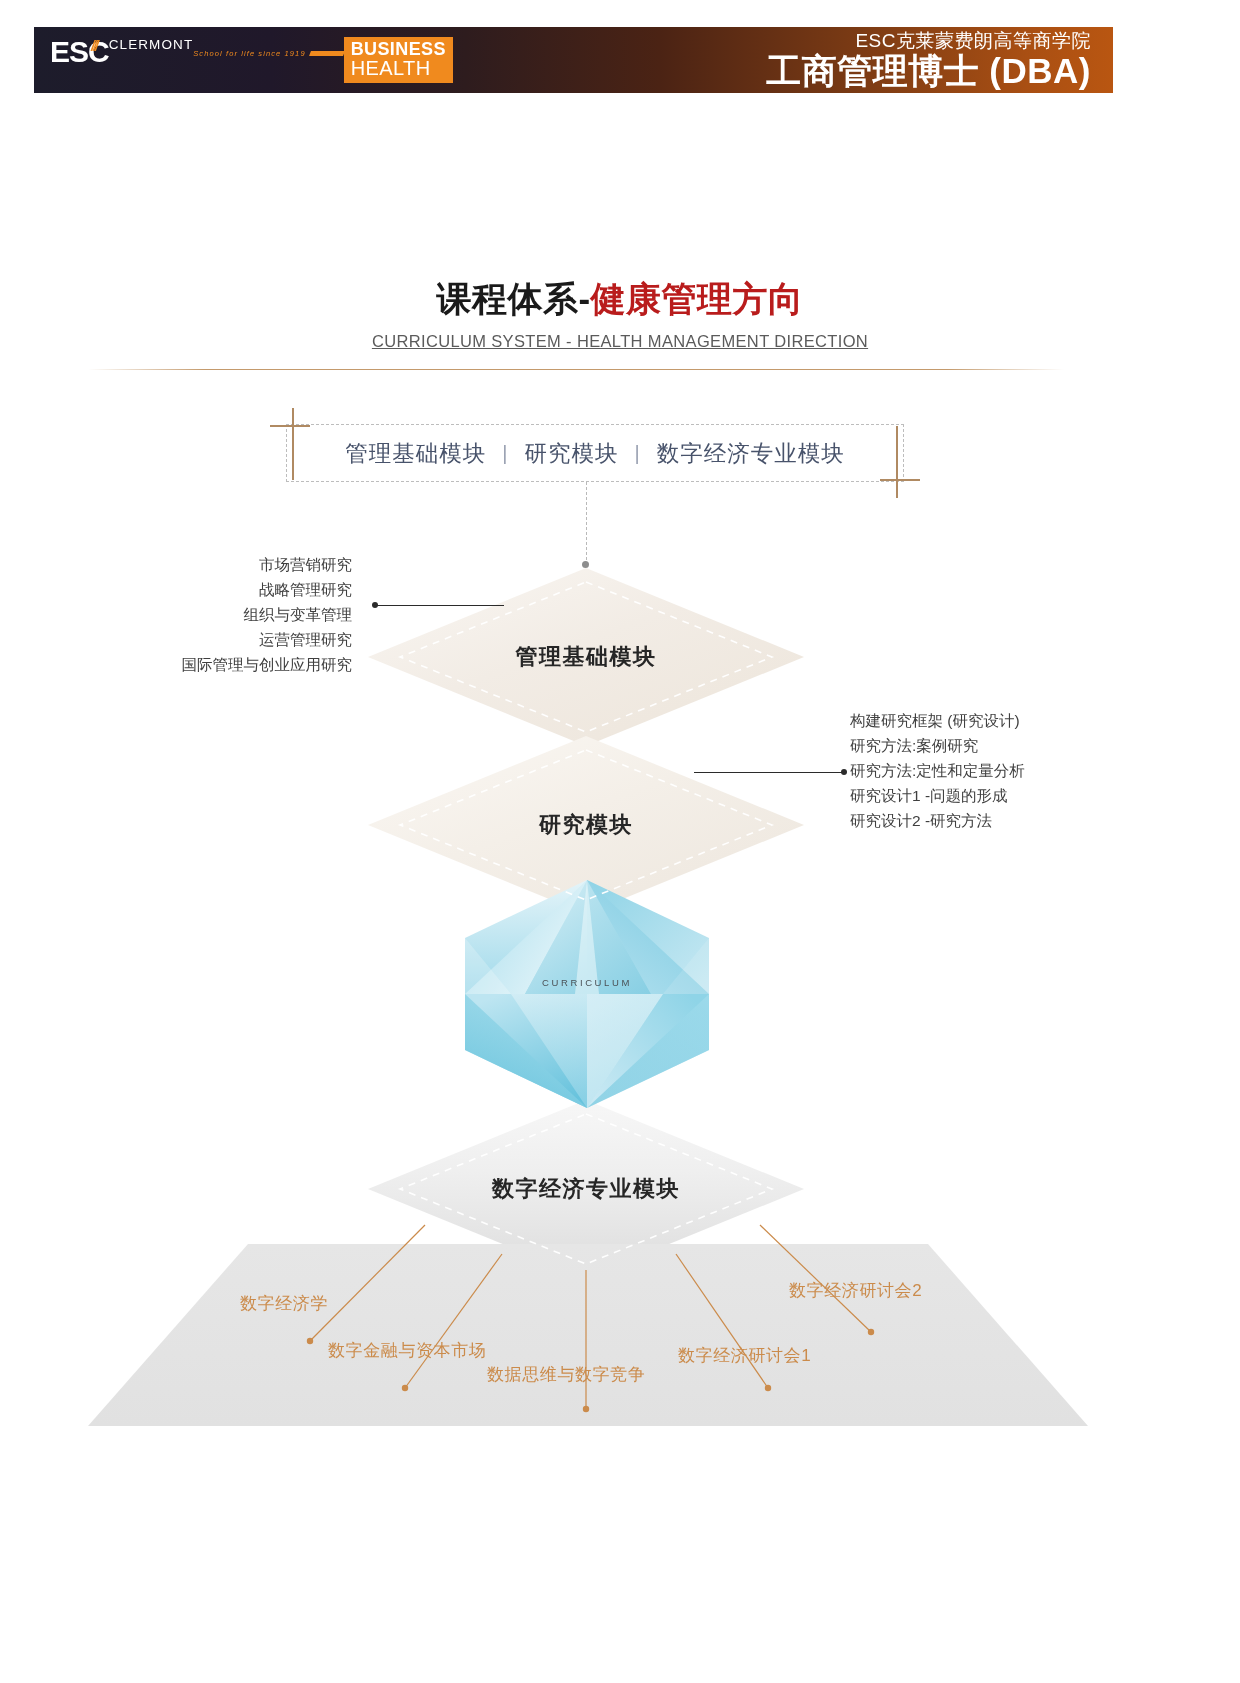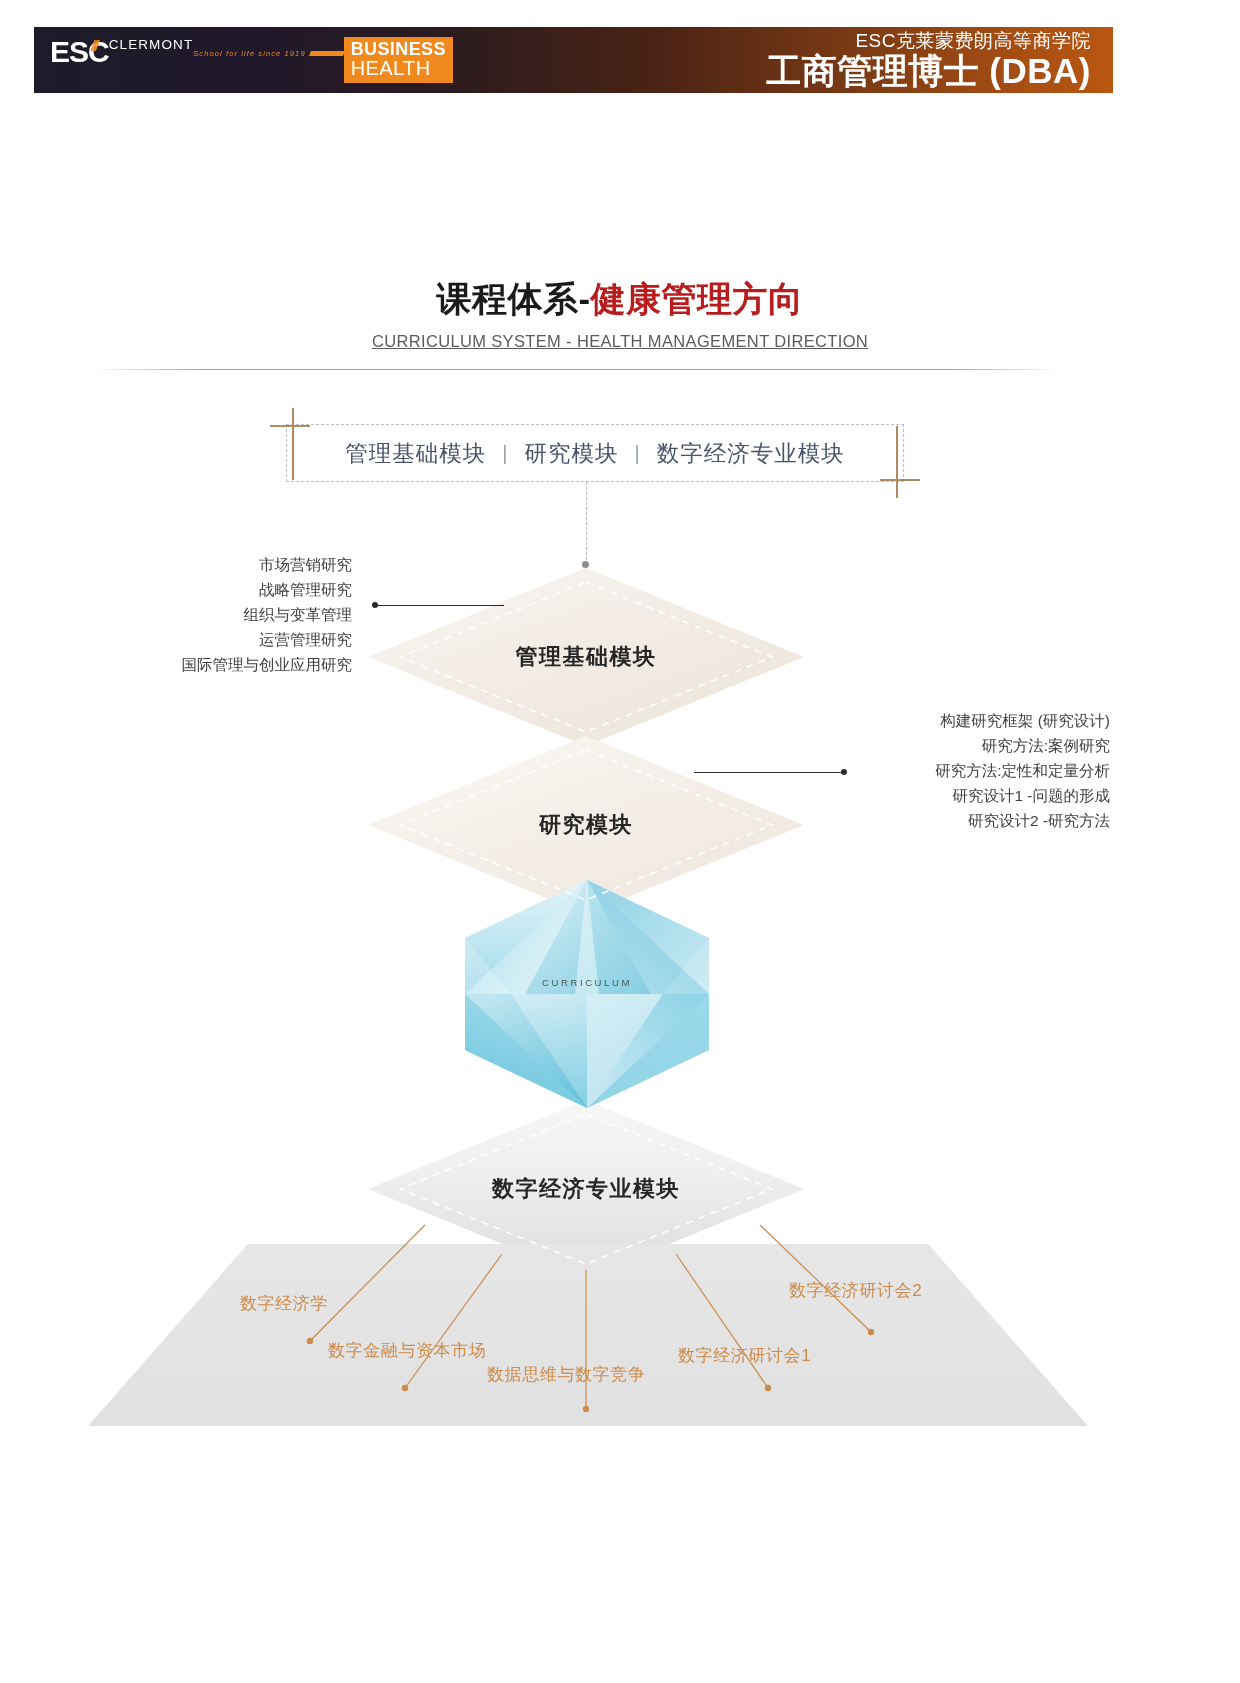--- a/index.html
+++ b/index.html
@@ -142,21 +142,21 @@
   .base{
     position:absolute; left:88px; top:1244px; width:1000px; height:182px;
     background:linear-gradient(180deg,#e6e6e6 0%, #e3e3e3 60%, #e1e1e1 100%);
     clip-path:polygon(16% 0%, 84% 0%, 100% 100%, 0% 100%);
     z-index:1;
   }
 
   
   .leaf-list{ position:absolute; font-size:15.5px; color:#3f3f3f; line-height:25px; }
   #left-list{ left:0px; top:552px; width:352px; text-align:right; }
-  #right-list{ left:850px; top:708px; width:260px; text-align:right; }
+  #right-list{ left:850px; top:708px; width:260px; text-align:left; }
 
   .conn{ position:absolute; background:#2b2b2b; height:1.2px; }
   .conn-dot{ position:absolute; width:6px; height:6px; border-radius:50%; background:#2b2b2b; }
 
   
   .spokes{ position:absolute; left:0; top:0; width:1240px; height:1683px; z-index:3; pointer-events:none; }
   .blabel{
     position:absolute; z-index:4; font-size:17px; color:#cb8b4b; letter-spacing:.6px;
     white-space:nowrap;
   }

